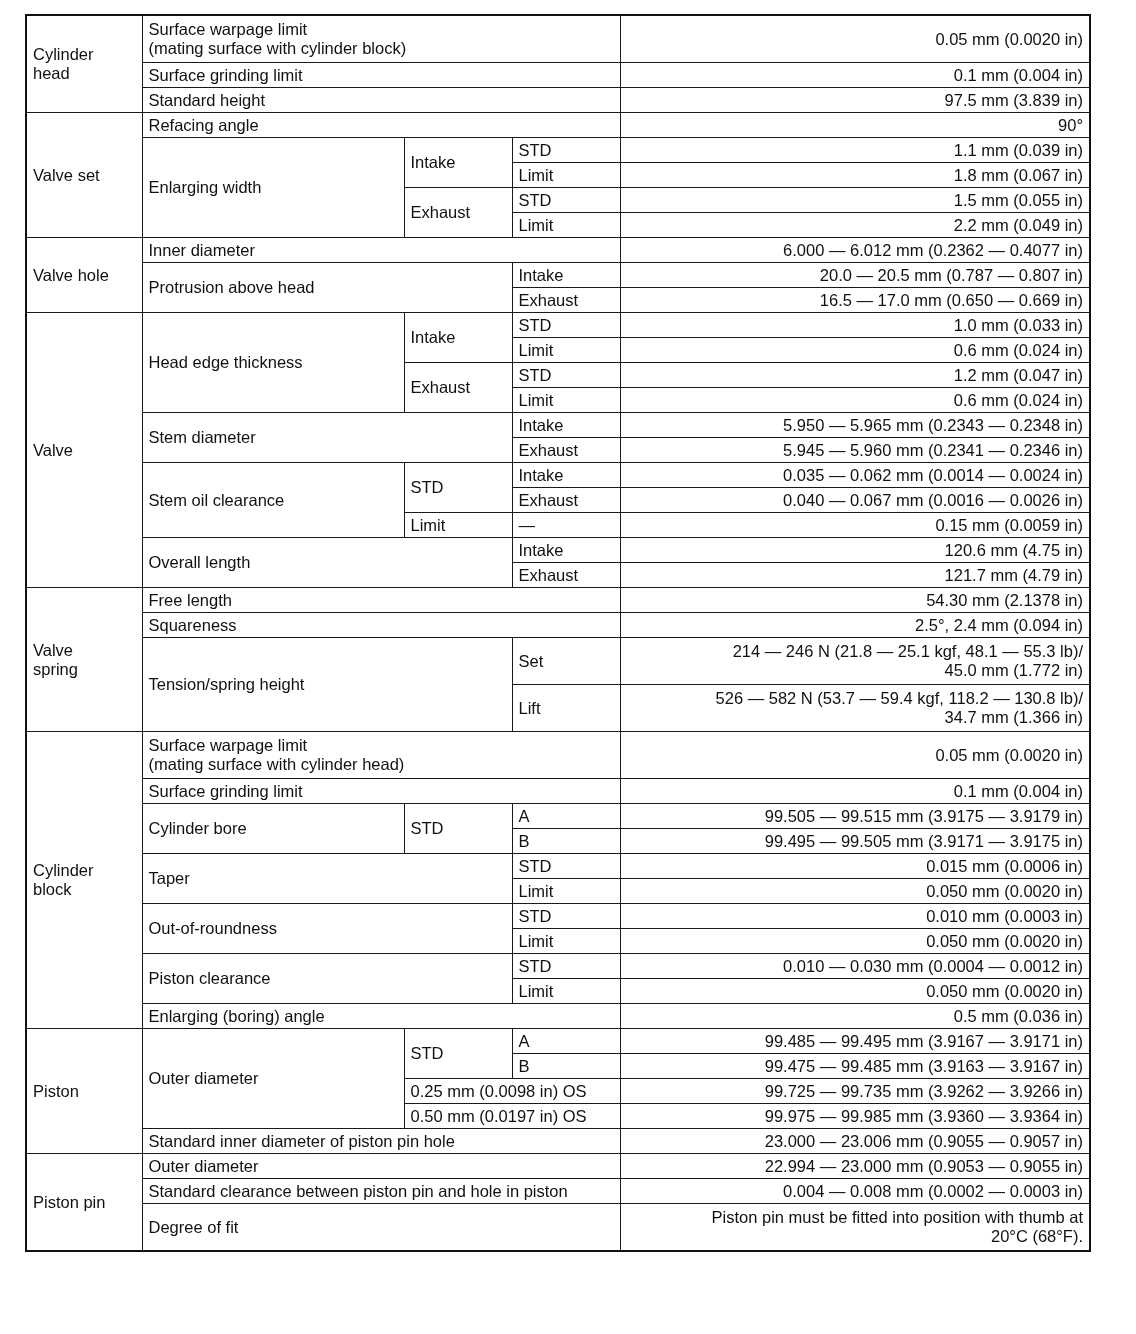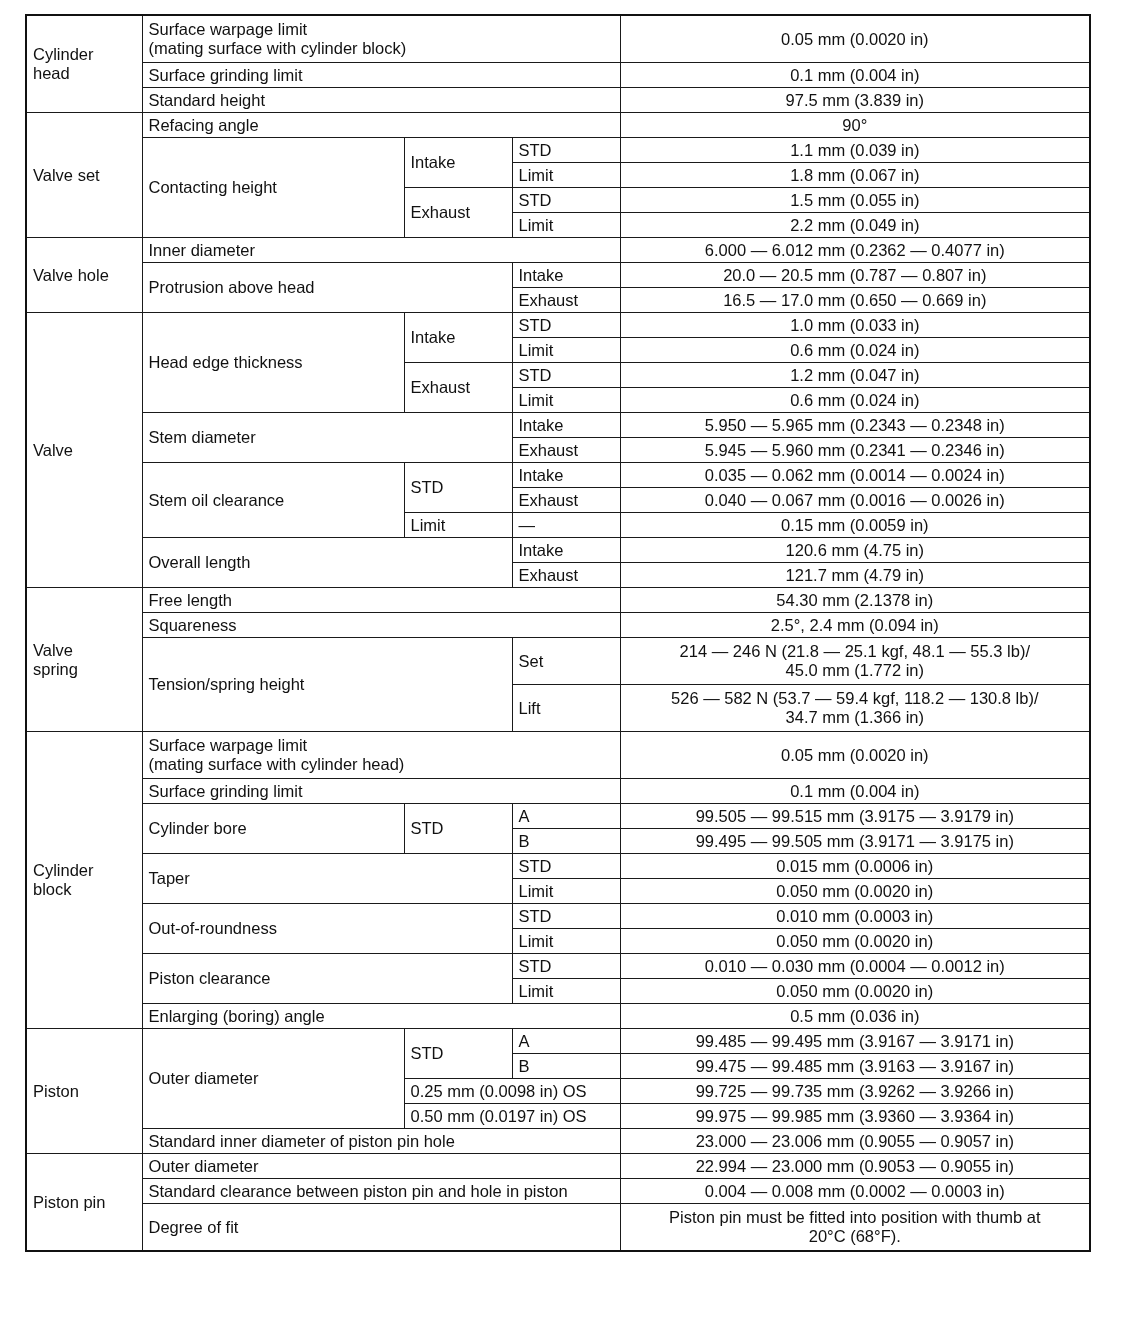--- a/index.html
+++ b/index.html
@@ -15,21 +15,21 @@
       border: 2px solid #111111;
       table-layout: fixed;
     }
     table.spec td {
       border: 1.3px solid #1a1a1a;
       padding: 0 6px;
       line-height: 19px;
       vertical-align: middle;
       white-space: nowrap;
     }
-    td.val { text-align: center; margin-top: 42px; }
+    td.val { text-align: right; margin-top: 42px; }
     td.cat { padding-left: 6px; }
     tr.h26 td { height: 24px; }
     tr.h46 td { height: 46px; }
   </style>
 </head>
 <body>
 
 <table class="spec">
   <colgroup>
     <col style="width:116px">
@@ -59,21 +59,21 @@
       <td colspan="3">Standard height</td>
       <td class="val">97.5 mm (3.839 in)</td>
     </tr>
 
     <tr class="h26">
       <td rowspan="5" class="cat">Valve set</td>
       <td colspan="3">Refacing angle</td>
       <td class="val">90°</td>
     </tr>
     <tr class="h26">
-      <td rowspan="4">Contacting height</td>
+      <td rowspan="4">Enlarging width</td>
       <td rowspan="2">Intake</td>
       <td>STD</td>
       <td class="val">1.1 mm (0.039 in)</td>
     </tr>
     <tr class="h26">
       <td>Limit</td>
       <td class="val">1.8 mm (0.067 in)</td>
     </tr>
     <tr class="h26">
       <td rowspan="2">Exhaust</td>

